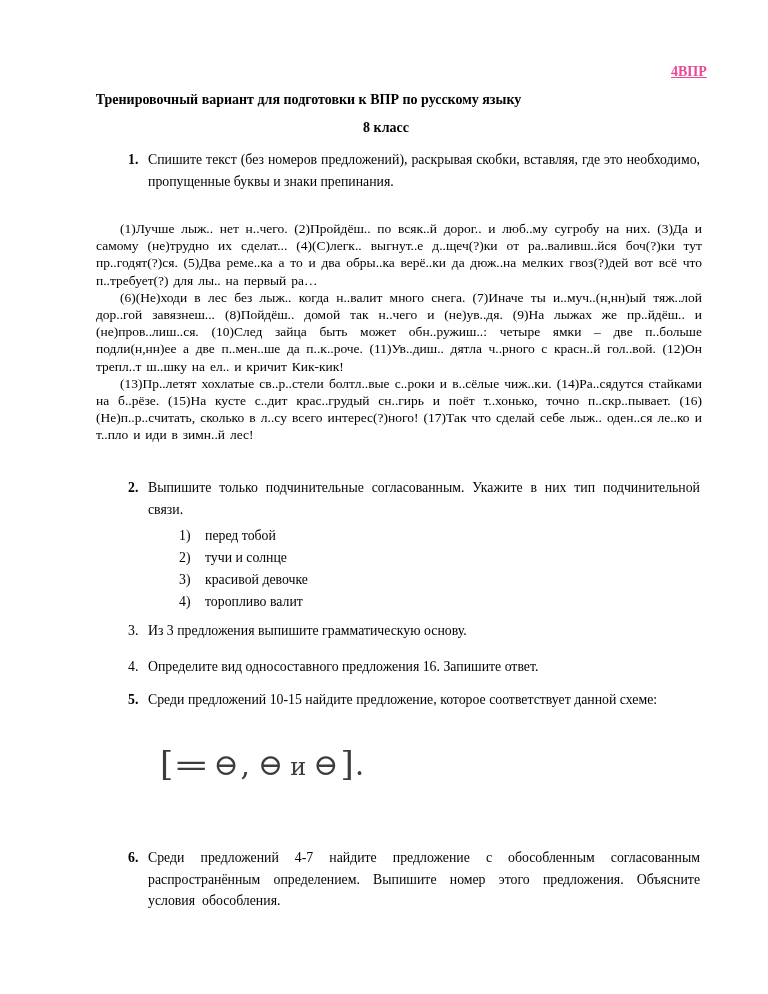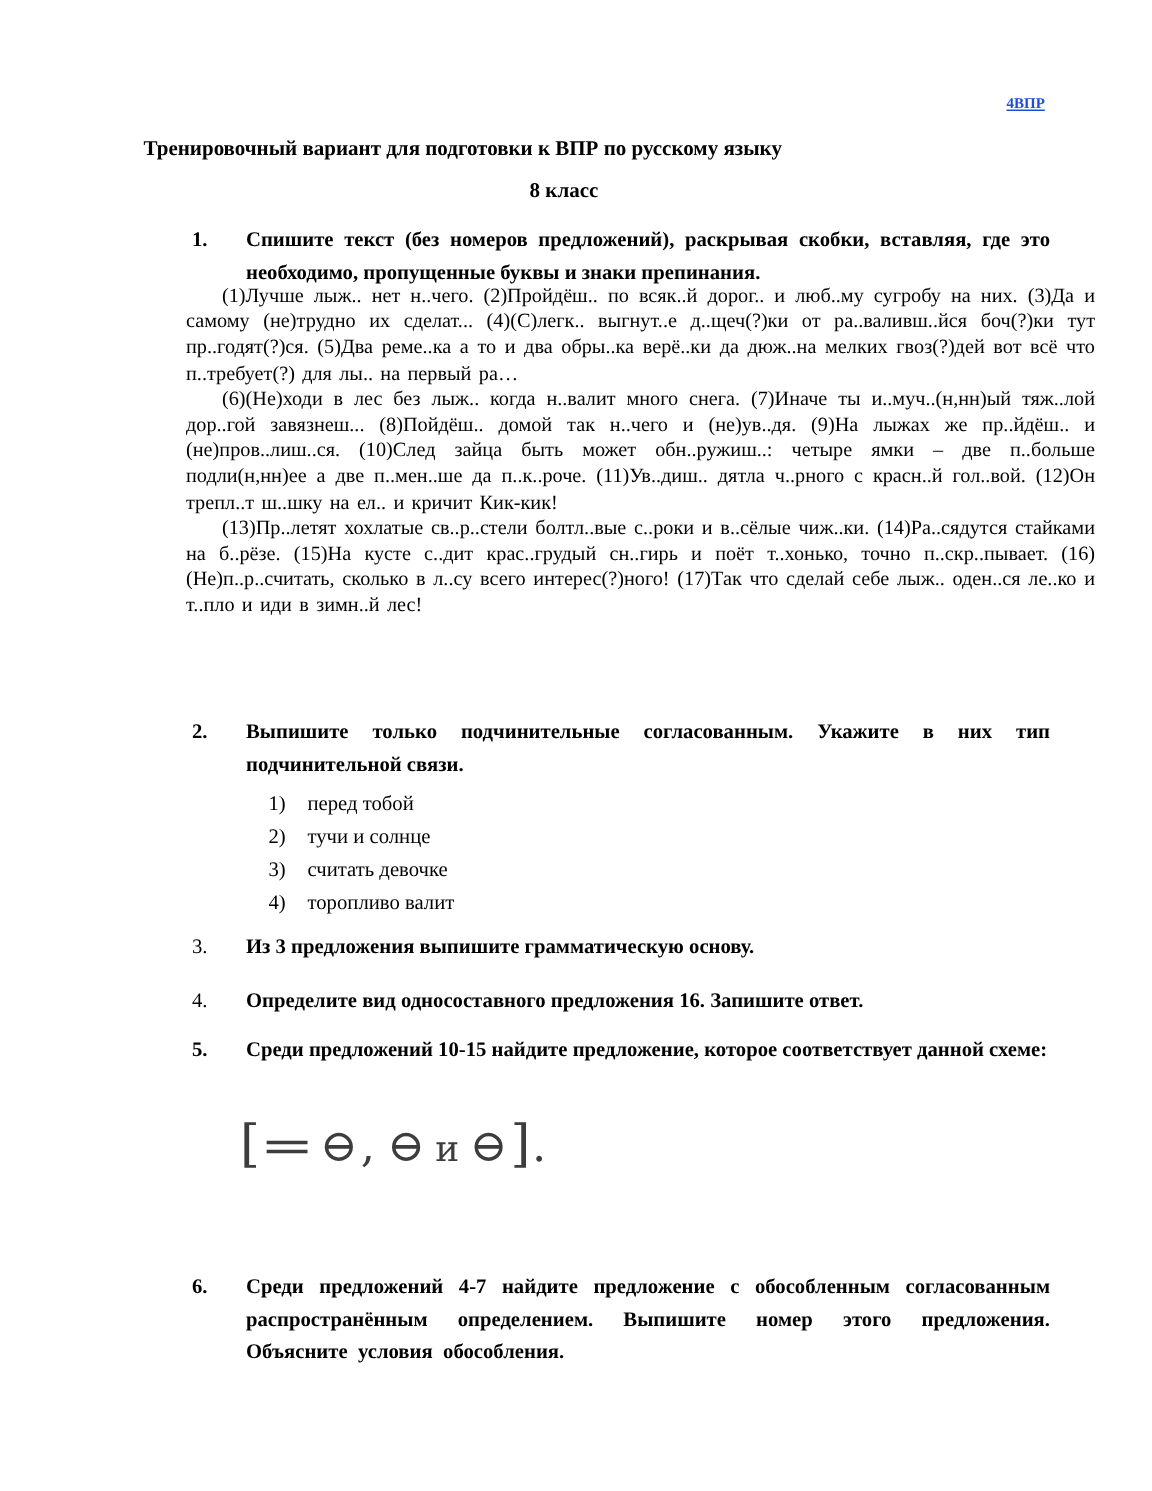--- a/index.html
+++ b/index.html
@@ -2,53 +2,52 @@
 <html><head>
 <meta charset="utf-8">
 <style>
   html,body { margin:0; padding:0; background:#ffffff; }
   .page {
     position:relative; width:768px; height:994px; background:#ffffff;
     font-family:"Liberation Serif", serif; color:#000000; overflow:hidden;
   }
   .top-link {
     position:absolute; top:64px; left:671px;
-    font-size:10px; font-weight:bold; color:#1d4ed8;
+    font-size:14px; font-weight:bold; color:#ec4899;
     text-decoration:underline; cursor:pointer;
   }
   .title {
     position:absolute; top:92px; left:0; width:617px; text-align:center;
     font-weight:bold; font-size:14px;
   }
   .subtitle {
-    position:absolute; top:120px; left:6px; width:740px; text-align:center;
+    position:absolute; top:120px; left:16px; width:740px; text-align:center;
     font-weight:bold; font-size:14px;font-family:Liberation Serif, serif;
   }
   .task { position:absolute; left:128px; width:572px; }
   .task-num {
     position:absolute; left:0; top:0; font-weight:bold; font-size:13.8px;
     line-height:21.5px;
   }
   .task-num.regular { font-weight:normal; }
   .task-body {
-    margin-left:36px; text-align:justify; font-weight:bold;
+    margin-left:20px; text-align:justify; font-weight:normal;
     font-size:13.8px; line-height:21.5px;
   }
   .t1 { top:149px; }
   .t2 { top:477px; }
   .t3 { top:620px; }
   .t4 { top:656px; }
   .t5 { top:689px; }
   .t6 { top:847px; }
   .t6 .task-body { word-spacing:3.5px; }
   .body-text {
-    position:absolute; top:188px; left:96px; width:606px;
+    position:absolute; top:220px; left:96px; width:606px;
     font-size:13.5px; line-height:17.2px; text-align:justify;
     word-spacing:1.5px;
-    margin-left:28px;
   }
   .body-text p { margin:0; text-indent:24px; }
   .options { position:absolute; top:528px; left:152px; }
   .option { height:22px; font-size:13.8px;margin-left:27px; }
   .opt-num { display:inline-block; width:26px; }
   .schema {
     position:absolute; top:741px; left:160px;
     font-family:"DejaVu Serif","DejaVu Sans",serif;
     font-size:30px; color:#3d3d3d; letter-spacing:1px; line-height:44px;
     white-space:nowrap;
@@ -92,21 +91,21 @@
   </div>
 
   <div class="options">
     <div class="option">
       <span class="opt-num">1)</span><span>перед тобой</span>
     </div>
     <div class="option">
       <span class="opt-num">2)</span><span>тучи и солнце</span>
     </div>
     <div class="option">
-      <span class="opt-num">3)</span><span>считать девочке</span>
+      <span class="opt-num">3)</span><span>красивой девочке</span>
     </div>
     <div class="option">
       <span class="opt-num">4)</span><span>торопливо валит</span>
     </div>
   </div>
 
   <div class="task t3">
     <span class="task-num regular">3.</span>
     <div class="task-body">Из 3 предложения выпишите грамматическую основу.</div>
   </div>

